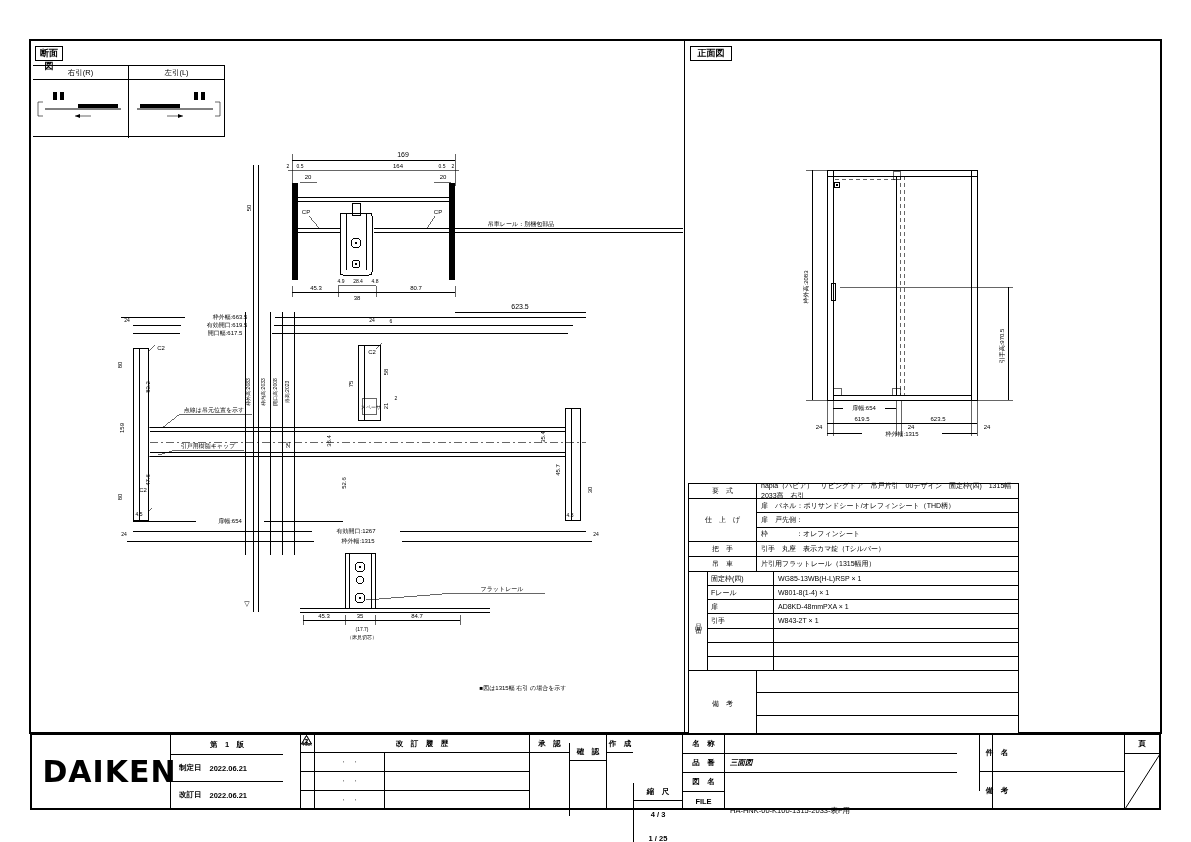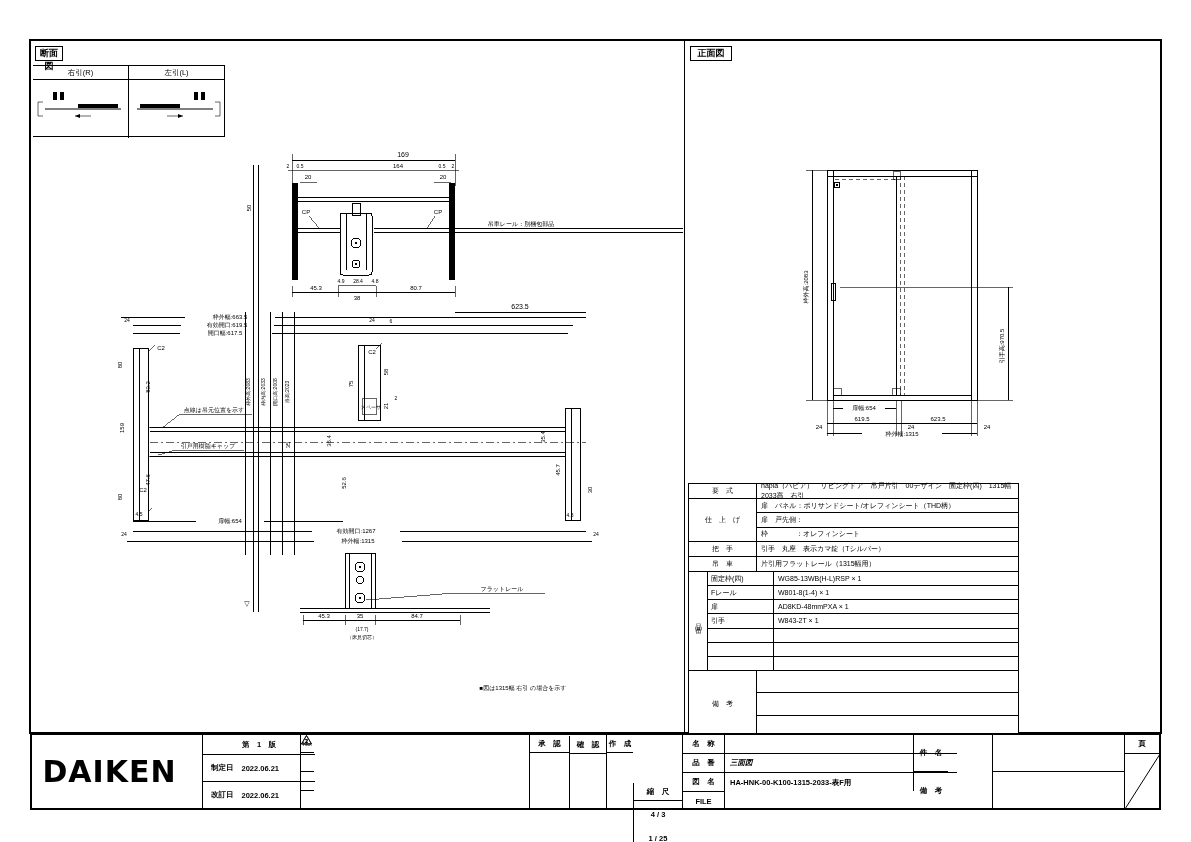--- a/index.html
+++ b/index.html
@@ -385,21 +385,21 @@
     </div>
   </div>
 </div>
 
 <div class="abs tblock">
 
   <div class="tc ctr" style="left:0;top:0;width:155px;height:73px;border-left:none;">
     <span class="logo">DAIKEN</span>
   </div>
 
-  <div class="tc" style="left:170px;top:0;width:113px;height:73px;">
+  <div class="tc" style="left:138px;top:0;width:113px;height:73px;">
     <div class="bb ctr" style="height:19px;font-weight:bold;">第　1　版</div>
     <div class="bb" style="height:26px;display:flex;align-items:center;">
       <span style="margin-left:8px;font-weight:bold;">制定日</span>
       <span style="margin-left:8px;font-weight:bold;">2022.06.21</span>
     </div>
     <div style="height:26px;display:flex;align-items:center;">
       <span style="margin-left:8px;font-weight:bold;">改訂日</span>
       <span style="margin-left:8px;font-weight:bold;">2022.06.21</span>
     </div>
   </div>
@@ -419,25 +419,40 @@
       </svg>
     </div>
     <div class="ctr" style="height:18px;">
       <svg width="11" height="10" viewBox="0 0 11 10">
         <polygon points="5.5,0.5 10.5,9 0.5,9" class="thin"></polygon>
         <text x="5.5" y="8" font-size="6" text-anchor="middle">3</text>
       </svg>
     </div>
   </div>
 
+  <div class="tc" style="left:282px;top:0;width:215px;height:73px;">
+    <div class="bb ctr" style="height:17px;font-weight:bold;">改　訂　履　歴</div>
+    <div class="bb" style="height:18px;display:flex;">
+      <div class="ctr" style="width:69px;border-right:1px solid #000;font-size:6px;">・　・</div>
+      <div style="flex:1;"></div>
+    </div>
+    <div class="bb" style="height:18px;display:flex;">
+      <div class="ctr" style="width:69px;border-right:1px solid #000;font-size:6px;">・　・</div>
+      <div style="flex:1;"></div>
+    </div>
+    <div style="height:18px;display:flex;">
+      <div class="ctr" style="width:69px;border-right:1px solid #000;font-size:6px;">・　・</div>
+      <div style="flex:1;"></div>
+    </div>
+  </div>
 
   <div class="tc" style="left:497px;top:0;width:40px;height:73px;">
     <div class="bb ctr" style="height:17px;font-weight:bold;">承　認</div>
   </div>
-  <div class="tc" style="left:537px;top:1px;width:37px;height:73px;text-align:center;">
+  <div class="tc" style="left:537px;top:8px;width:37px;height:73px;text-align:center;">
     <div class="bb ctr" style="height:17px;font-weight:bold;">確　認</div>
   </div>
   <div class="tc" style="left:574px;top:0;width:27px;height:73px;">
     <div class="bb ctr" style="height:17px;font-weight:bold;">作　成</div>
   </div>
 
   <div class="tc" style="left:601px;top:0;width:49px;height:73px;margin-top:48px;">
     <div class="bb ctr" style="height:17px;font-weight:bold;">縮　尺</div>
     <div class="ctr" style="height:26px;font-weight:bold;">4 / 3</div>
     <div class="ctr" style="height:22px;font-weight:bold;">1 / 25</div>
@@ -445,24 +460,24 @@
 
   <div class="tc" style="left:650px;top:0;width:42px;height:73px;">
     <div class="bb ctr" style="height:18px;font-weight:bold;">名　称</div>
     <div class="bb ctr" style="height:18px;font-weight:bold;">品　番</div>
     <div class="bb ctr" style="height:18px;font-weight:bold;">図　名</div>
     <div class="ctr" style="height:19px;font-weight:bold;">FILE</div>
   </div>
   <div class="tc" style="left:692px;top:0;width:233px;height:73px;">
     <div class="bb" style="height:18px;display:flex;align-items:center;padding-left:5px;"></div>
     <div class="bb" style="height:18px;display:flex;align-items:center;padding-left:5px;font-weight:bold;font-style:italic;">三面図</div>
-    <div style="height:19px;display:flex;align-items:center;padding-left:5px;font-weight:bold;">HA-HNK-00-K100-1315-2033-表F用</div>
-  </div>
-
-  <div class="tc" style="left:881px;top:0;width:35px;height:56px;">
+    <div style="height:19px;display:flex;align-items:center;padding-left:5px;font-weight:normal;margin-top:28px;">HA-HNK-00-K100-1315-2033-表F用</div>
+  </div>
+
+  <div class="tc" style="left:947px;top:0;width:35px;height:56px;">
     <div class="bb ctr" style="height:36px;font-weight:bold;">件　名</div>
     <div class="ctr" style="height:37px;font-weight:bold;">備　考</div>
   </div>
   <div class="tc" style="left:960px;top:0;width:132px;height:73px;">
     <div class="bb" style="height:36px;"></div>
     <div style="height:37px;"></div>
   </div>
 
   <div class="tc" style="left:1092px;top:0;width:35px;height:73px;">
     <div class="bb ctr" style="height:18px;font-weight:bold;">頁</div>

